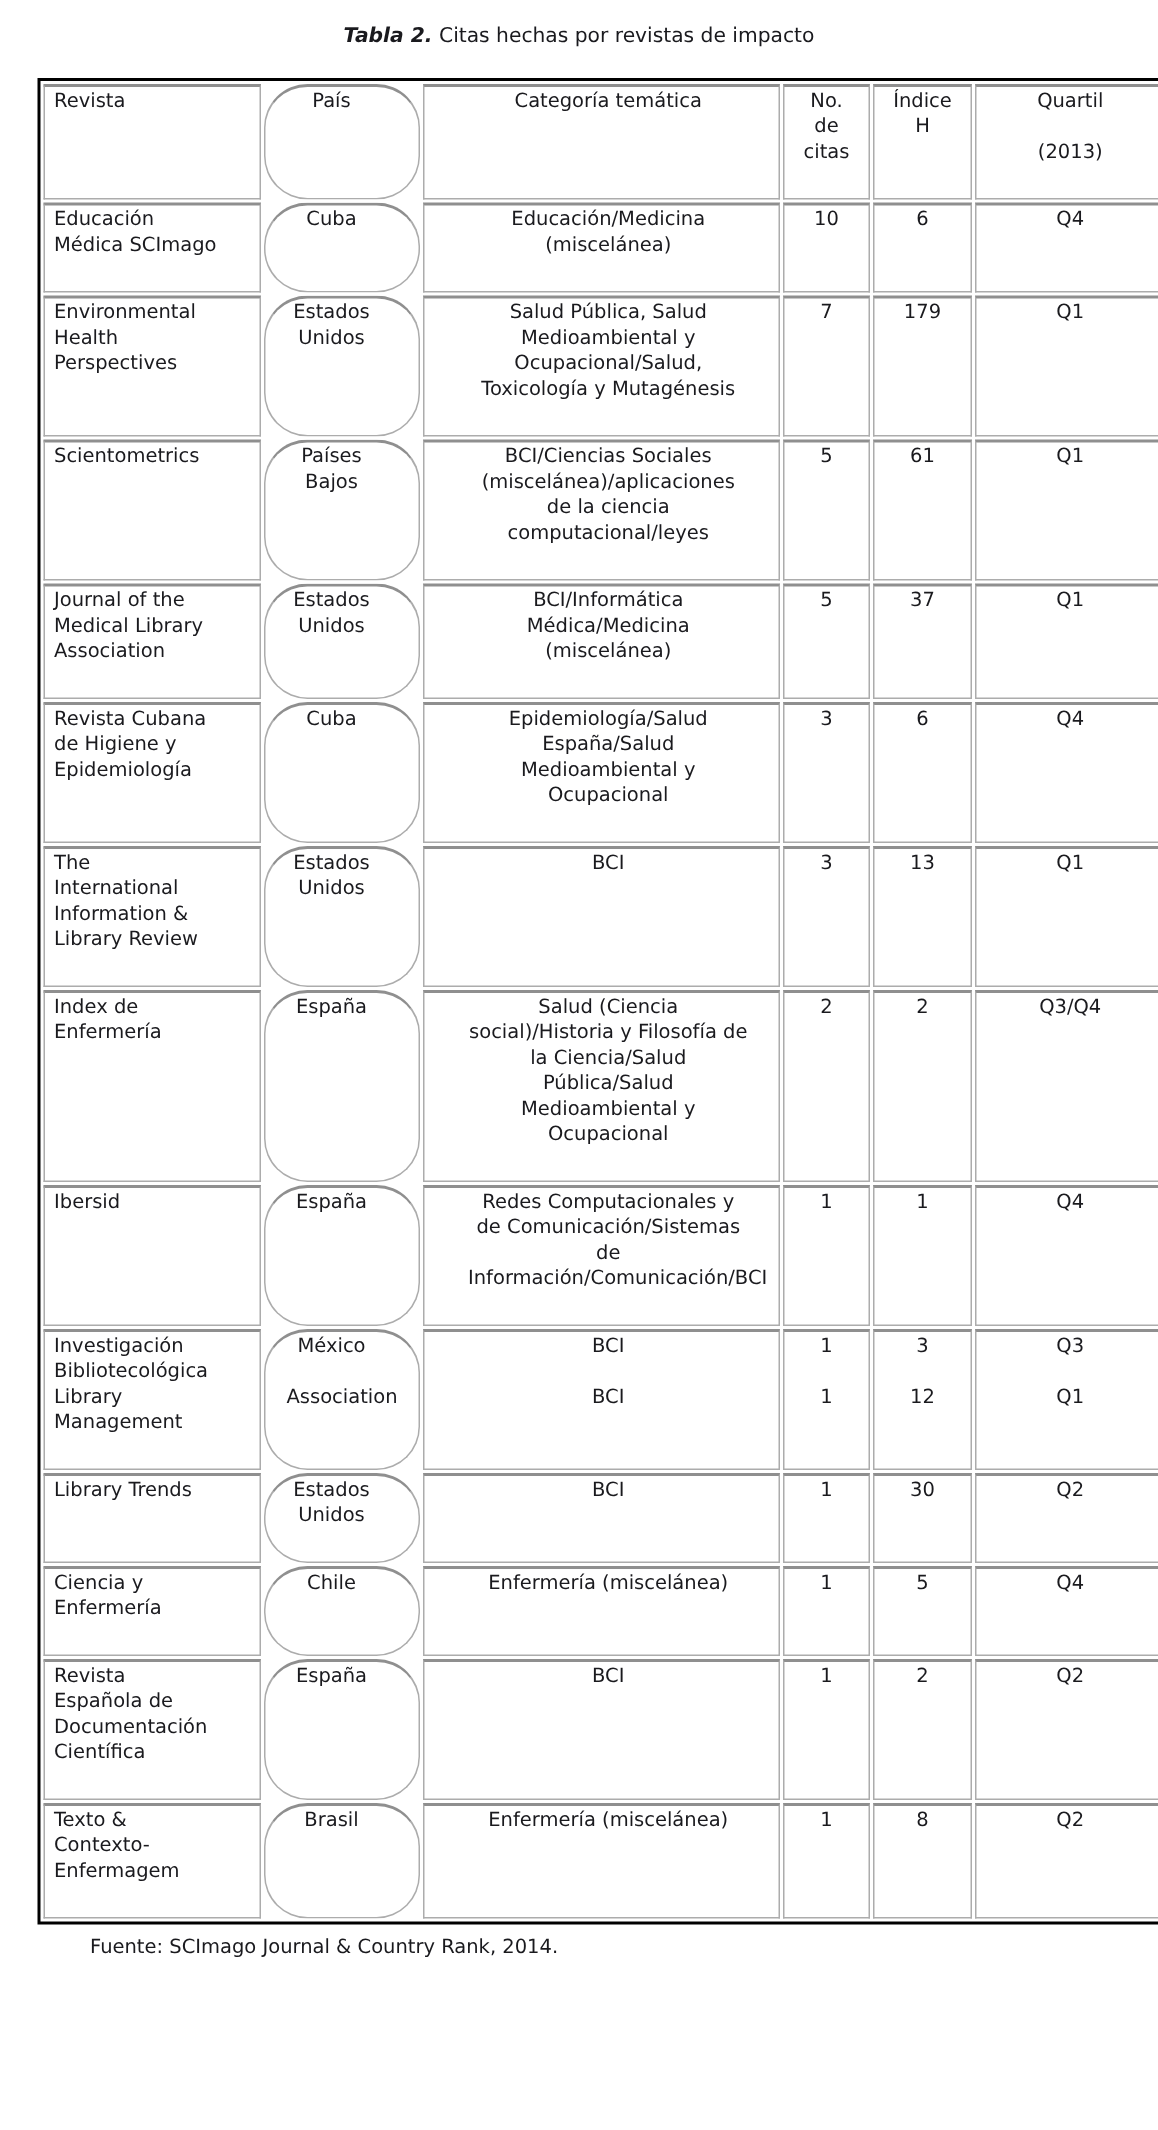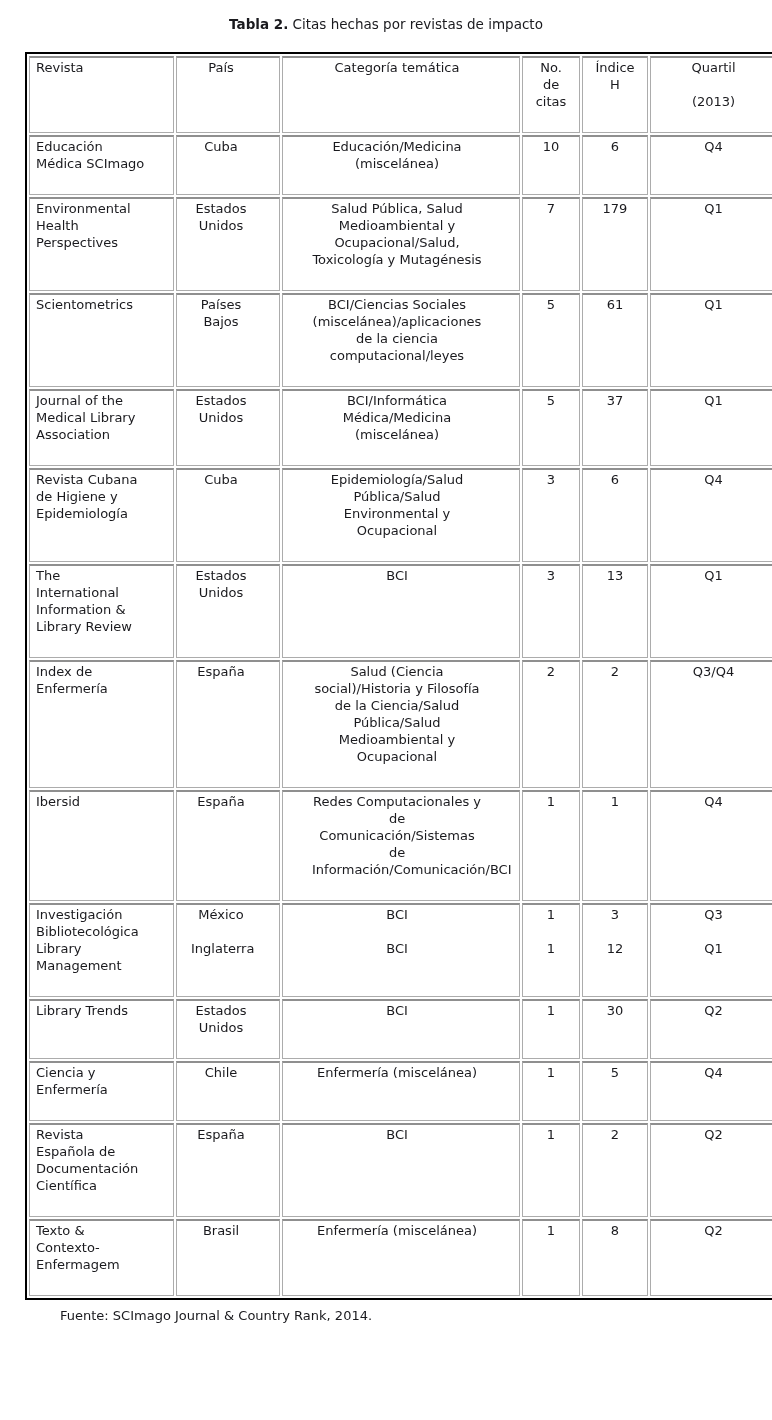--- a/index.html
+++ b/index.html
@@ -14,21 +14,21 @@
     font-family: "DejaVu Sans", "Liberation Sans", sans-serif;
     font-size: 13px;
     line-height: 17px;
     overflow: hidden;
   }
   .caption {
     text-align: center;
     margin: 16px 0 19px 0;
     font-size: 13.5px;
   }
-  .caption .bold { font-weight: bold; }
+  .caption .bold { font-weight: bold; font-style: italic; }
   table.data-table {
     margin-left: 25px;
     width: 756px;
     table-layout: fixed;
     border-collapse: separate;
     border-spacing: 2px;
     border: 2px solid #000000;
     background: #ffffff;
   }
   th, td {
@@ -39,22 +39,22 @@
     text-align: center;
     white-space: pre-line;
     font-weight: normal;
     padding: 1px 8px 22px 8px;
     background: #ffffff;
   }
   th:nth-child(1), td:nth-child(1) {
     text-align: left;
     padding: 1px 28px 22px 6px;
   }
-  th:nth-child(2), td:nth-child(2) { padding-left: 14px; padding-right: 28px; }
-  th:nth-child(3), td:nth-child(3) { padding-left: 29px; padding-right: 37px; }
+  th:nth-child(2), td:nth-child(2) { padding-left: 14px; padding-right: 28px; border-radius: 29px; }
+  th:nth-child(3), td:nth-child(3) { padding-left: 29px; padding-right: 20px; }
   th:nth-child(4), td:nth-child(4),
   th:nth-child(5), td:nth-child(5) { padding-left: 3px; padding-right: 3px; }
   .source-note {
     margin: 7px 0 0 60px;
     font-size: 13px;
   }
 </style>
 </head>
 <body>
 
@@ -113,21 +113,21 @@
     <td>Journal of the Medical Library Association</td>
     <td>Estados Unidos</td>
     <td>BCI/Informática Médica/Medicina (miscelánea)</td>
     <td>5</td>
     <td>37</td>
     <td>Q1</td>
   </tr>
       <tr>
     <td>Revista Cubana de Higiene y Epidemiología</td>
     <td>Cuba</td>
-    <td>Epidemiología/Salud Pública/Salud Environmental y Ocupacional</td>
+    <td>Epidemiología/Salud España/Salud Medioambiental y Ocupacional</td>
     <td>3</td>
     <td>6</td>
     <td>Q4</td>
   </tr>
       <tr>
     <td>The International Information &amp; Library Review</td>
     <td>Estados Unidos</td>
     <td>BCI</td>
     <td>3</td>
     <td>13</td>
@@ -147,21 +147,21 @@
     <td>Redes Computacionales y de Comunicación/Sistemas de Información/Comunicación/BCI</td>
     <td>1</td>
     <td>1</td>
     <td>Q4</td>
   </tr>
       <tr>
     <td>Investigación Bibliotecológica
 Library Management</td>
     <td>México
 
-Inglaterra</td>
+Association</td>
     <td>BCI
 
 BCI</td>
     <td>1
 
 1</td>
     <td>3
 
 12</td>
     <td>Q3

